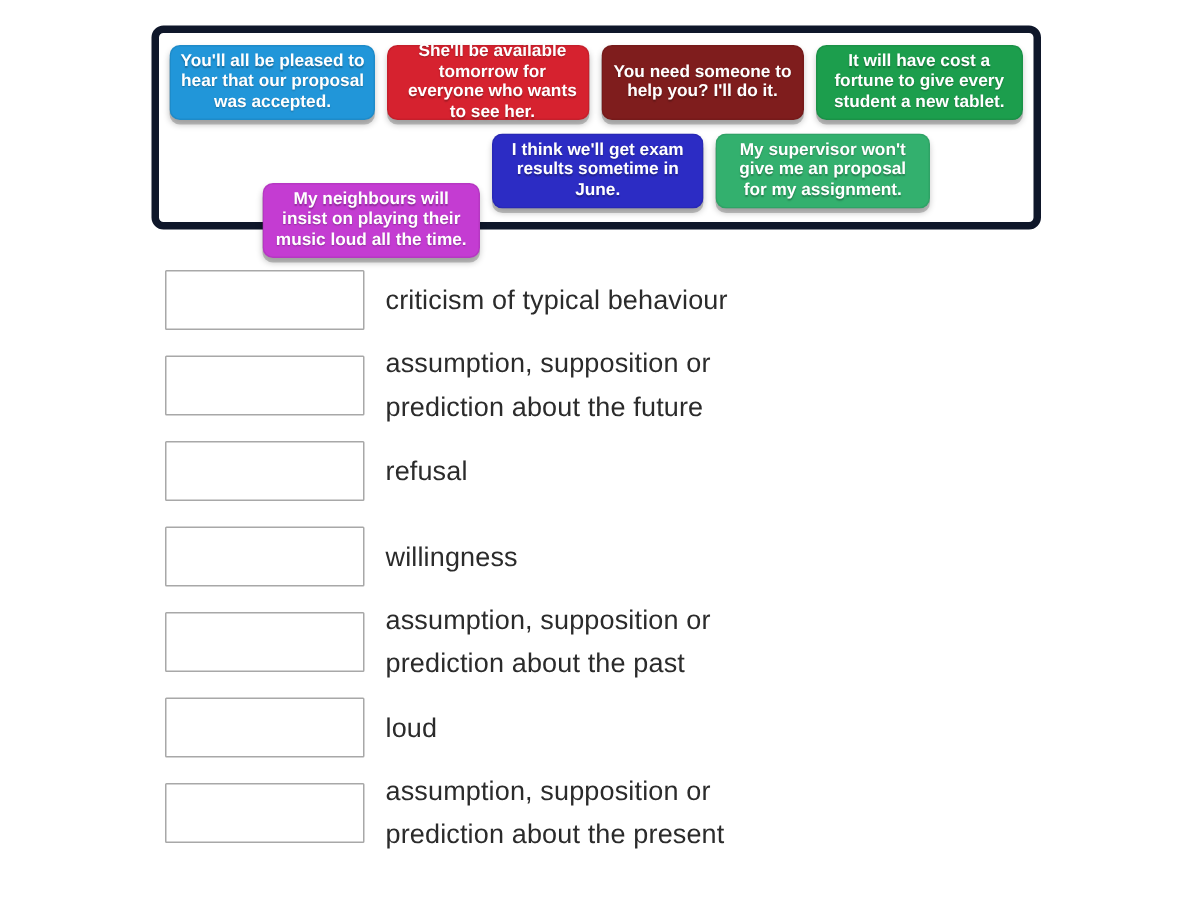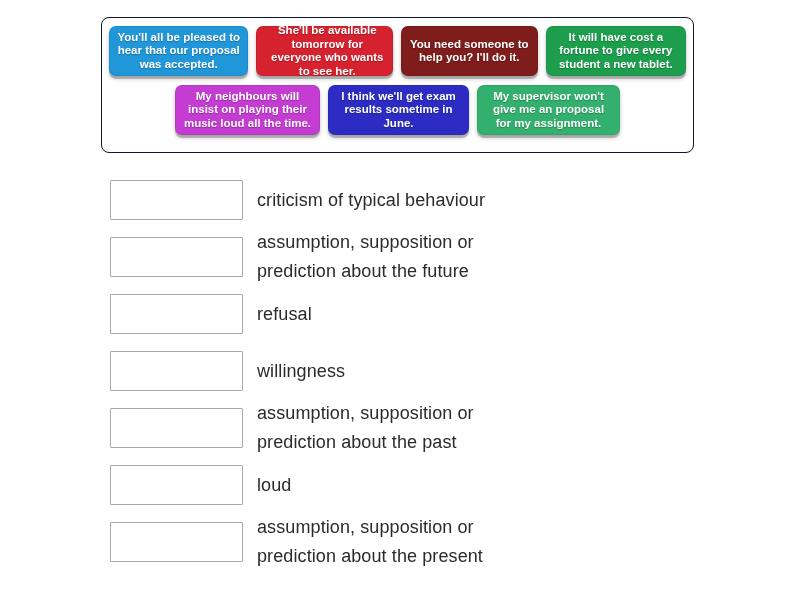--- a/index.html
+++ b/index.html
@@ -16,21 +16,21 @@
     position: relative;
   }
 
   
   #tile-tray {
     position: absolute;
     left: 101px;
     top: 17px;
     width: 593px;
     height: 136px;
-    border: 1px solid #0f172a;
+    border: 5px solid #0f172a;
     border-radius: 8px;
     background: #ffffff;
     box-sizing: border-box;
     padding: 8px 7px;
   }
   .tile-row {
     display: flex;
     justify-content: center;
     gap: 8px;
   }
@@ -54,21 +54,21 @@
     box-shadow: 0 3px 0 rgba(0,0,0,0.20), 0 3px 4px rgba(0,0,0,0.22);
     border: 1px solid rgba(0,0,0,0.07);
     user-select: none;
   }
   .tile span { display: block; }
 
   .t-w1 { width: 142px; }
   .t-w2 { width: 139px; padding-left: 11px; }
   .t-w3 { width: 139px; }
   .t-w4 { width: 143px; }
-  .t-w5 { width: 145px; }
+  .t-w5 { width: 145px; margin-top: 33px; }
   .t-w6 { width: 141px; }
   .t-w7 { width: 143px; }
 
   
   #match-list {
     position: absolute;
     left: 110px;
     top: 175px;
     width: 640px;
   }

